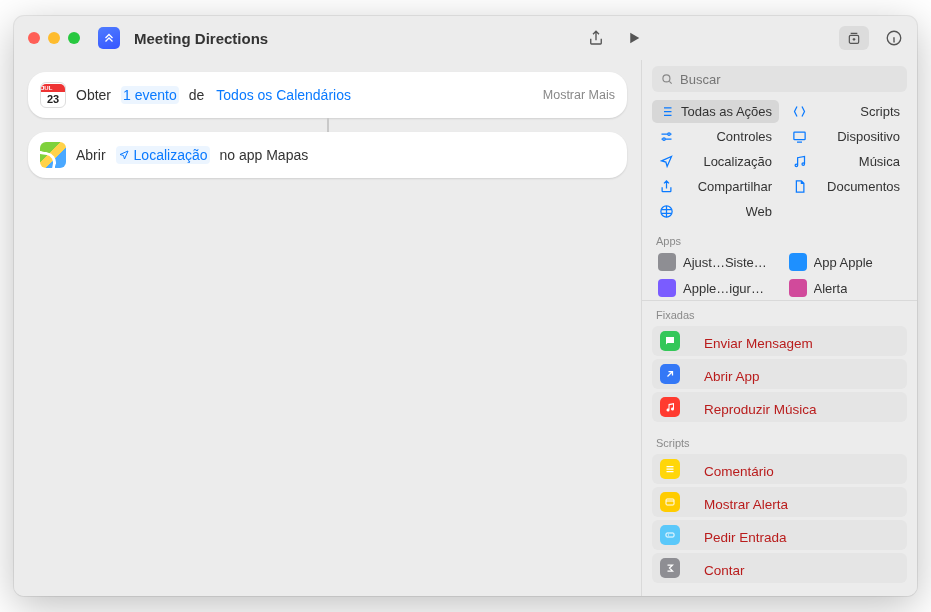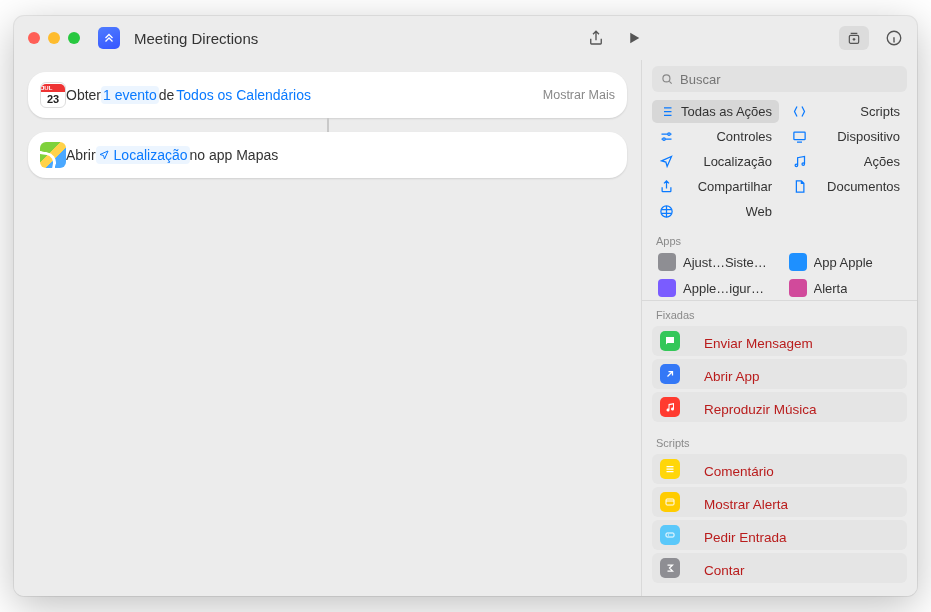--- a/index.html
+++ b/index.html
@@ -6,26 +6,26 @@
 body { background: #fff; display: flex; align-items: center; justify-content: center; height: 612px; width: 931px; }
 .window { width: 903px; height: 580px; background: #ececec; border-radius: 10px; box-shadow: 0 10px 40px rgba(0,0,0,0.25), 0 0 0 1px rgba(0,0,0,0.08); overflow: hidden; display: flex; flex-direction: column; }
 .titlebar { height: 44px; display: flex; align-items: center; padding: 0 14px; gap: 8px; }
 .traffic { display: flex; gap: 8px; }
 .dot { width: 12px; height: 12px; border-radius: 50%; }
 .dot.red { background: #ff5f57; }
 .dot.yellow { background: #febc2e; }
 .dot.green { background: #28c840; }
 .app-icon { width: 22px; height: 22px; border-radius: 5px; background: linear-gradient(160deg,#4f7cff,#3555ff); display: flex; align-items: center; justify-content: center; margin-left: 10px; }
 .app-icon svg { width: 14px; height: 14px; }
-.title { font-weight: 400; font-size: 15px; color: #333; margin-left: 6px; }
+.title { font-weight: 700; font-size: 15px; color: #333; margin-left: 6px; }
 .title-right { margin-left: auto; display: flex; gap: 20px; align-items: center; color: #555; }
 .title-right .ico { width: 18px; height: 18px; display:flex; align-items:center; justify-content:center; cursor:pointer; }
 .body { flex: 1; display: flex; min-height: 0; }
 .editor { flex: 1; padding: 12px 14px 14px 14px; overflow: auto; position: relative; background: #ececec;}
-.card { background: #fff; border-radius: 18px; box-shadow: 0 1px 2px rgba(0,0,0,0.12); padding: 10px 12px; display: flex; align-items: center; font-size: 14px; color: #333; margin-bottom: 0;}
+.card { background: #fff; border-radius: 18px; box-shadow: 0 1px 2px rgba(0,0,0,0.12); padding: 10px 12px; display: flex; align-items: center; gap: 10px; font-size: 14px; color: #333; margin-bottom: 0;}
 .connector { width: 2px; height: 14px; background: #c9c9c9; margin: 0 auto; }
 .card .card-icon { width: 26px; height: 26px; border-radius: 6px; display:flex; align-items:center; justify-content:center; font-size: 11px; font-weight:700; color:#fff; flex-shrink:0;}
 .cal-icon { background: #fff; border:1px solid #ddd; color:#e33; flex-direction:column; }
 .cal-icon .topbar{ background:#e33; width:100%; height:8px; border-radius:5px 5px 0 0; font-size:6px; line-height:8px; color:#fff;}
 .cal-icon .num{ font-size:11px; line-height:14px; color:#222;}
 .maps-icon { background: linear-gradient(135deg,#7fd13b 0%,#7fd13b 40%,#ffd24a 40%,#ffd24a 60%,#4aa8ff 60%); position:relative; overflow:hidden;}
 .maps-icon::after{content:""; position:absolute; width:70%; height:70%; border:3px solid #fff; border-left:none; border-bottom:none; border-radius:0 50% 0 0; bottom:-20%; left:-20%; transform:rotate(10deg);}
 .token { color: #0a7aff; background: rgba(10,122,255,0.0); border-radius: 4px; padding: 1px 2px; }
 .token-pill { background: rgba(10,122,255,0.08); }
 .loc-token { display:inline-flex; align-items:center; gap:4px; }
@@ -178,21 +178,21 @@
             <span class="ellip">Localização</span>
           </div>
           <div class="cat-item">
             <span class="ci">
               <svg viewBox="0 0 24 24" width="15" height="15" fill="none" stroke="currentColor" stroke-width="2">
                 <path d="M9 18V6l11-2v12"></path>
                 <circle cx="7" cy="18" r="2"></circle>
                 <circle cx="18" cy="16" r="2"></circle>
               </svg>
             </span>
-            <span class="ellip">Ações</span>
+            <span class="ellip">Música</span>
           </div>
           <div class="cat-item">
             <span class="ci">
               <svg viewBox="0 0 24 24" width="15" height="15" fill="none" stroke="currentColor" stroke-width="2">
                 <path d="M12 3v12M8 7l4-4 4 4M5 13v6a1 1 0 001 1h12a1 1 0 001-1v-6"></path>
               </svg>
             </span>
             <span class="ellip">Compartilhar</span>
           </div>
           <div class="cat-item">

